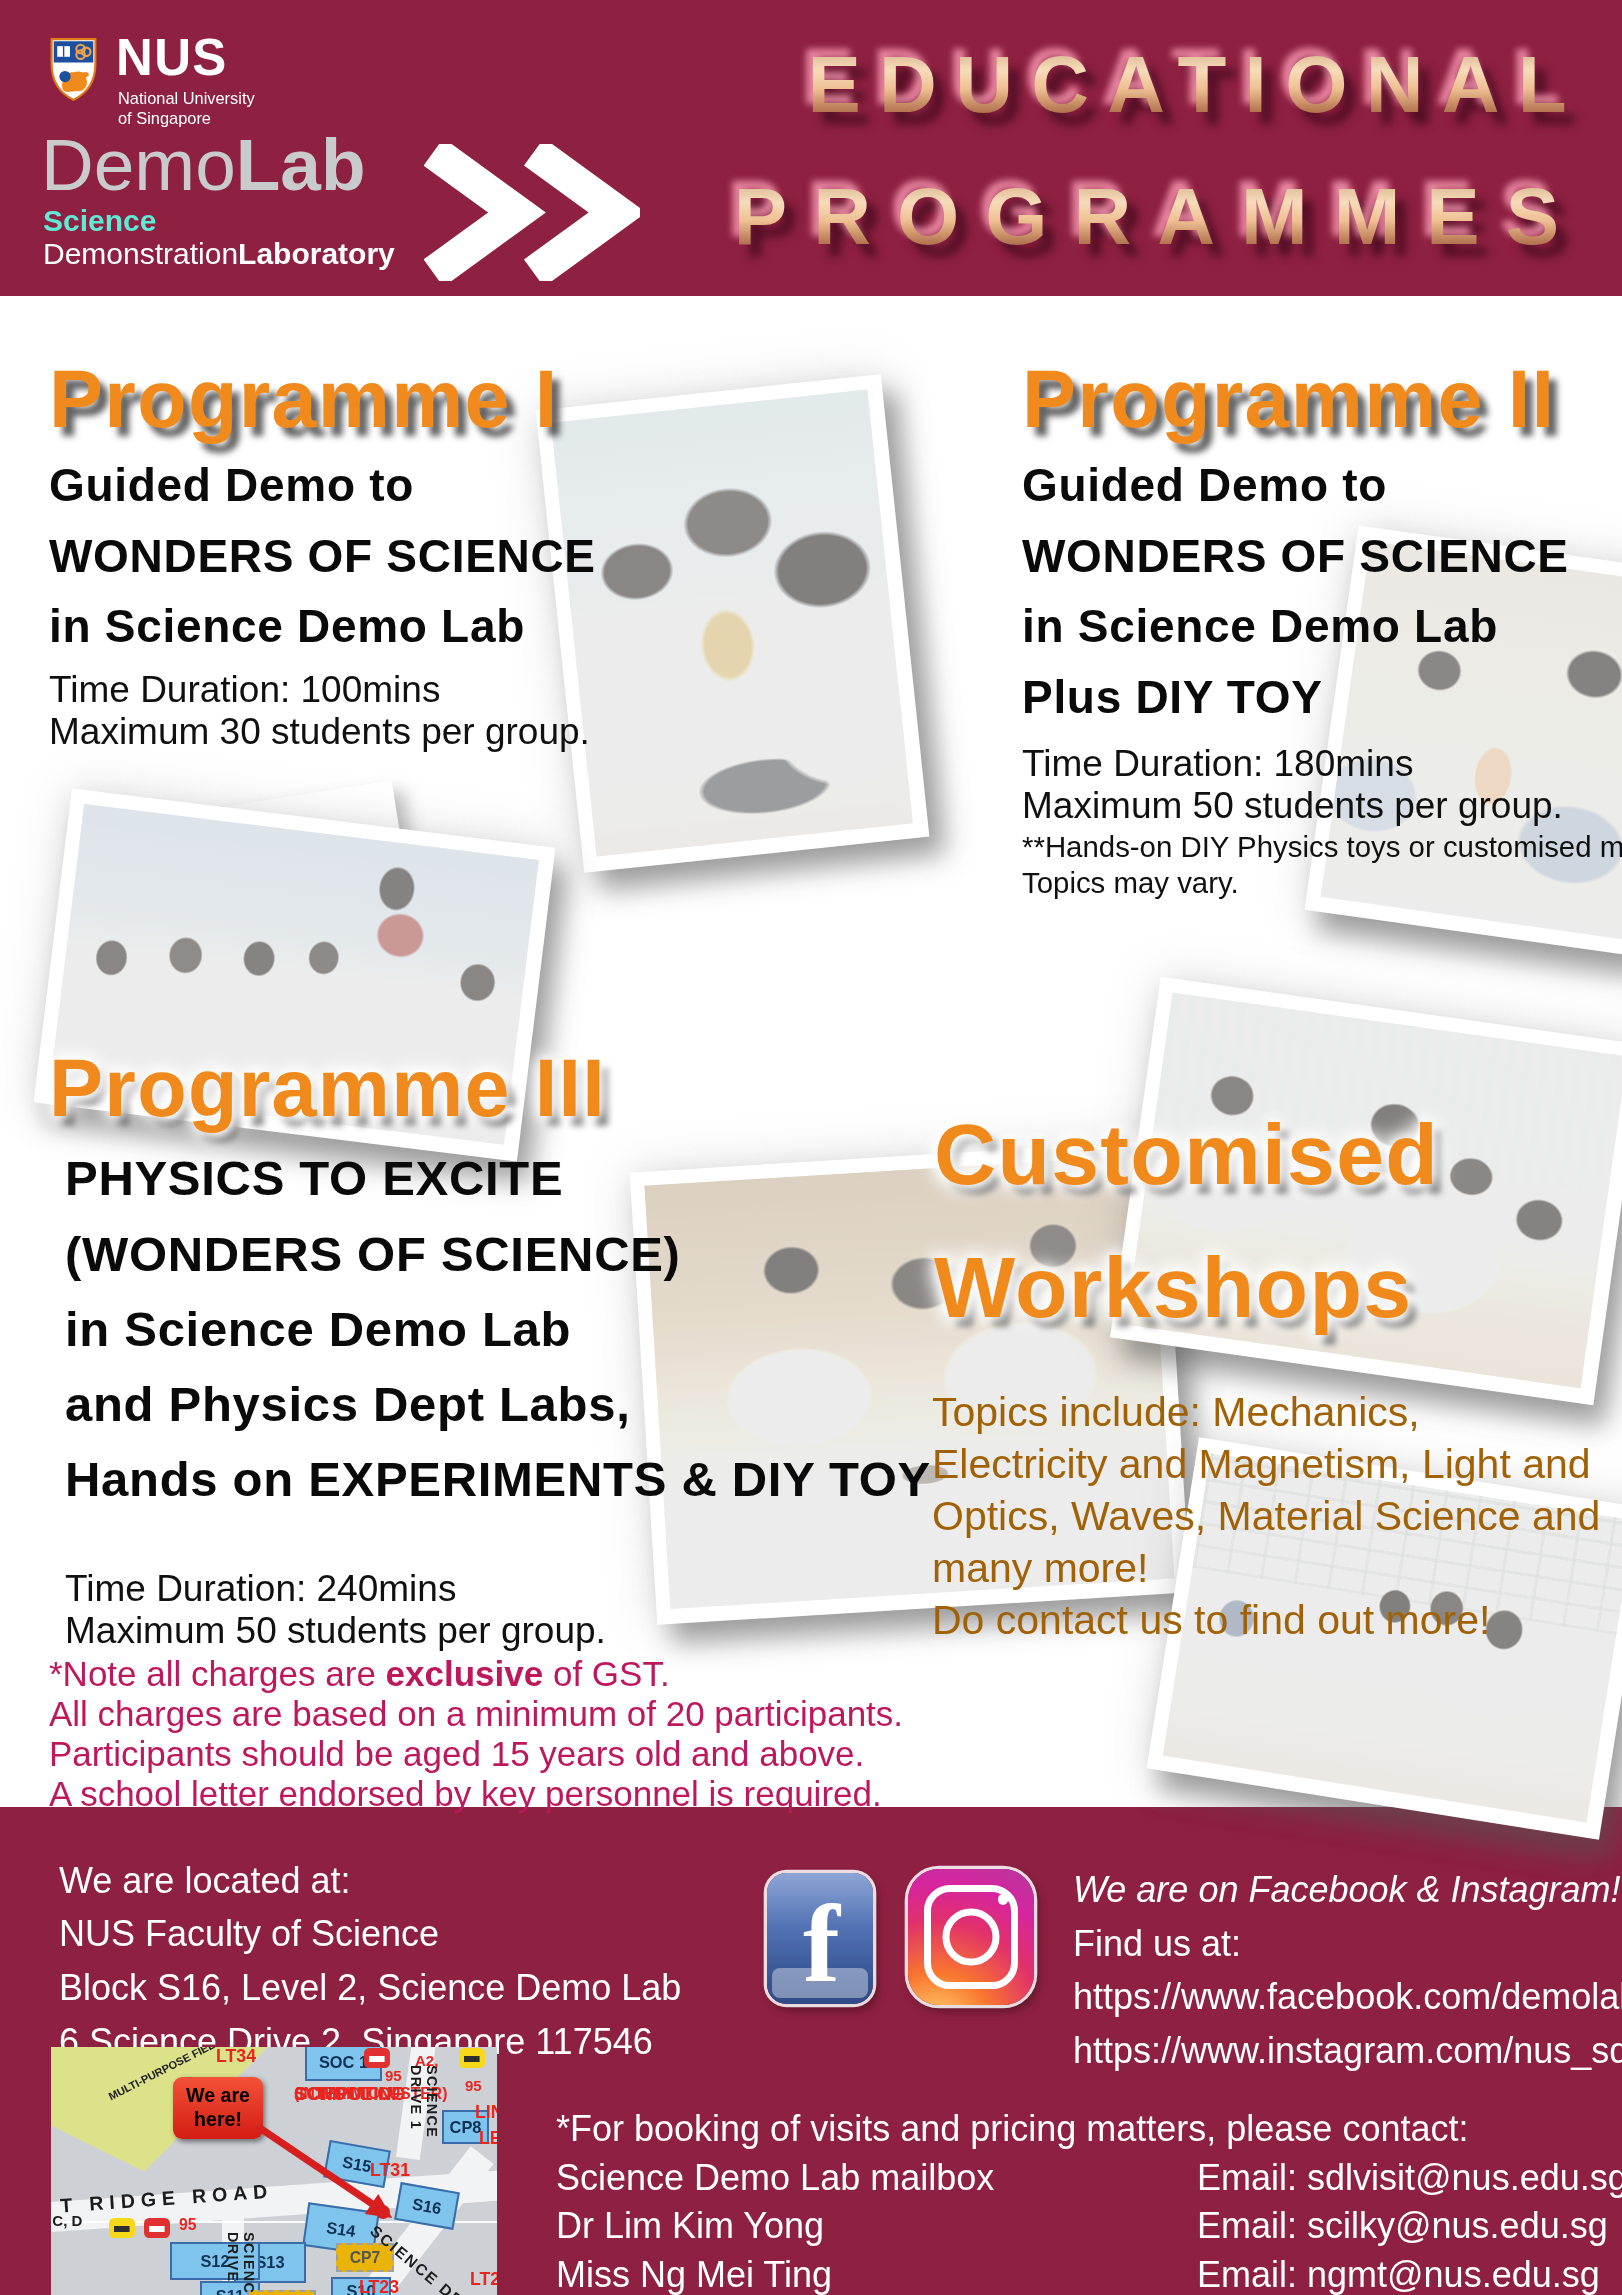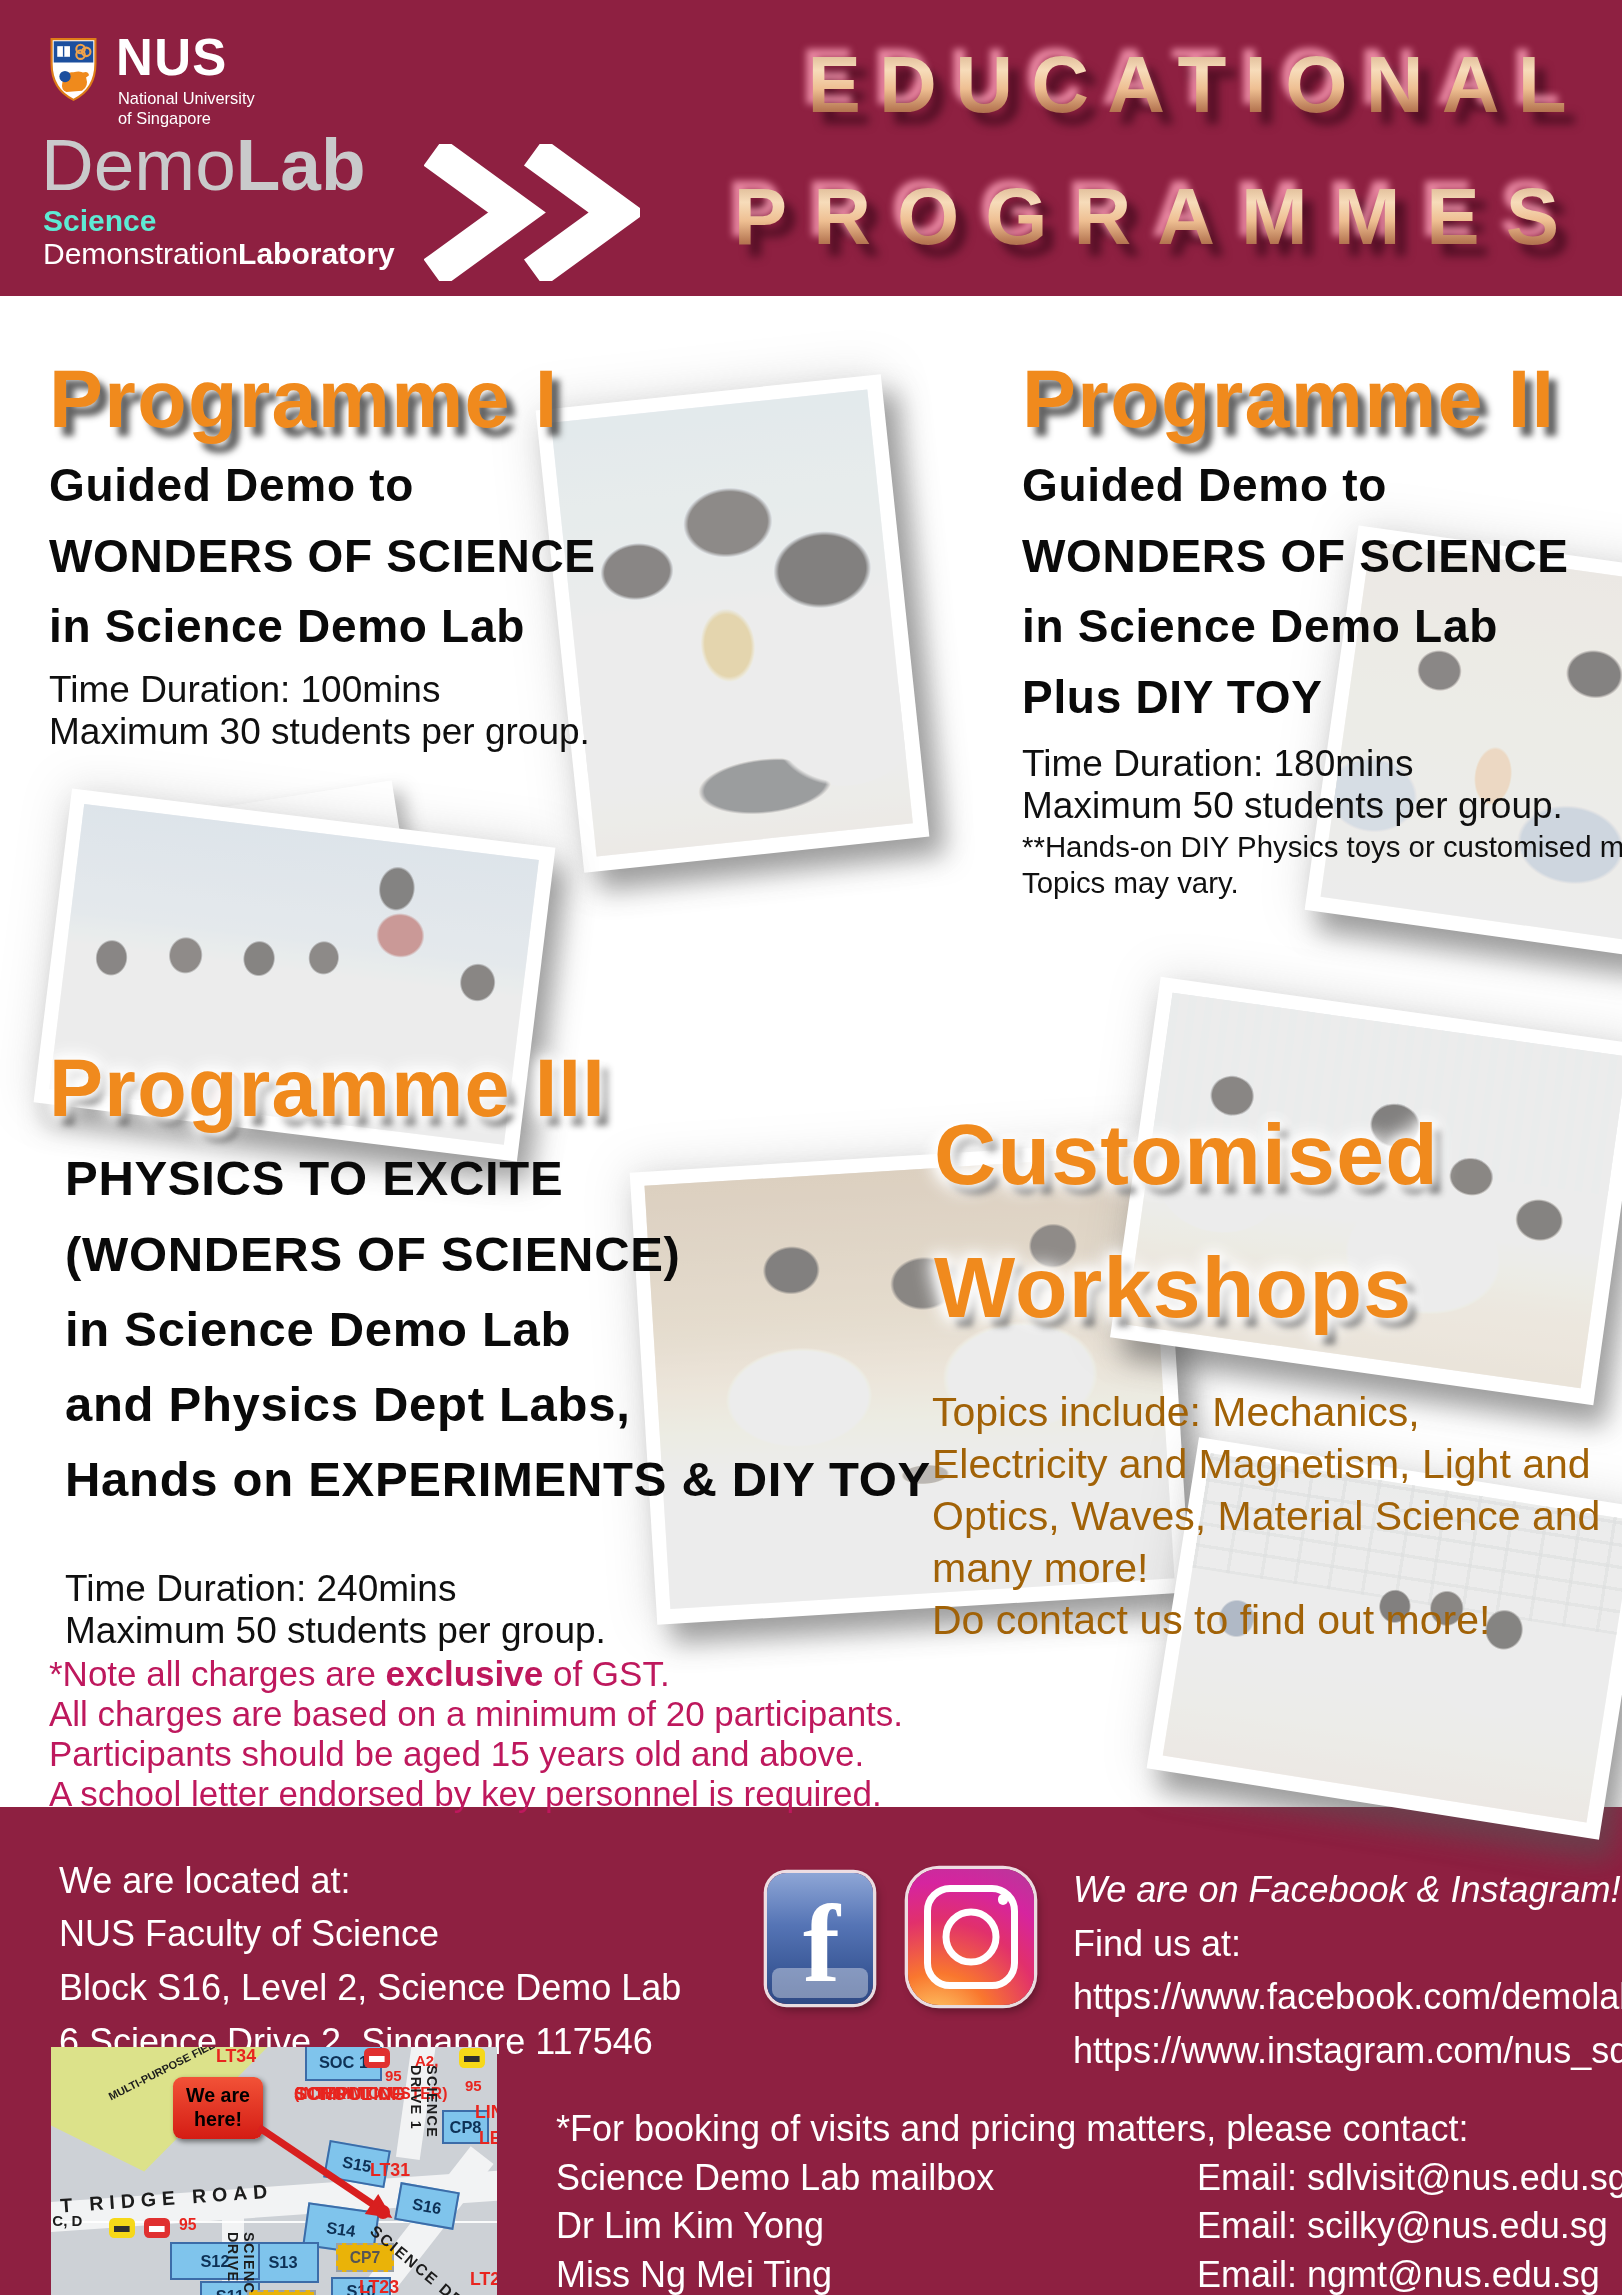--- a/index.html
+++ b/index.html
@@ -304,21 +304,21 @@
       </div>
     <div class="m-b" style="left:275px;top:98px;width:62px;height:38px;transform:rotate(10deg);">
         <span>S15</span>
       </div>
     <div class="m-b" style="left:346px;top:140px;width:60px;height:38px;transform:rotate(10deg);">
         <span>S16</span>
       </div>
     <div class="m-b" style="left:254px;top:160px;width:72px;height:44px;transform:rotate(8deg);">
         <span>S14</span>
       </div>
-    <div class="m-b" style="left:196px;top:195px;width:72px;height:41px;text-align:right;">
+    <div class="m-b" style="left:183px;top:195px;width:72px;height:41px;text-align:right;">
         <span>S13</span>
       </div>
     <div class="m-b" style="left:119px;top:195px;width:90px;height:38px;text-align:center;">
         <span>S12</span>
       </div>
     <div class="m-b" style="left:149px;top:234px;width:60px;height:30px;">
         <span>S11</span>
       </div>
     <div class="m-b" style="left:280px;top:230px;width:60px;height:29px;">
         <span>S10</span>

